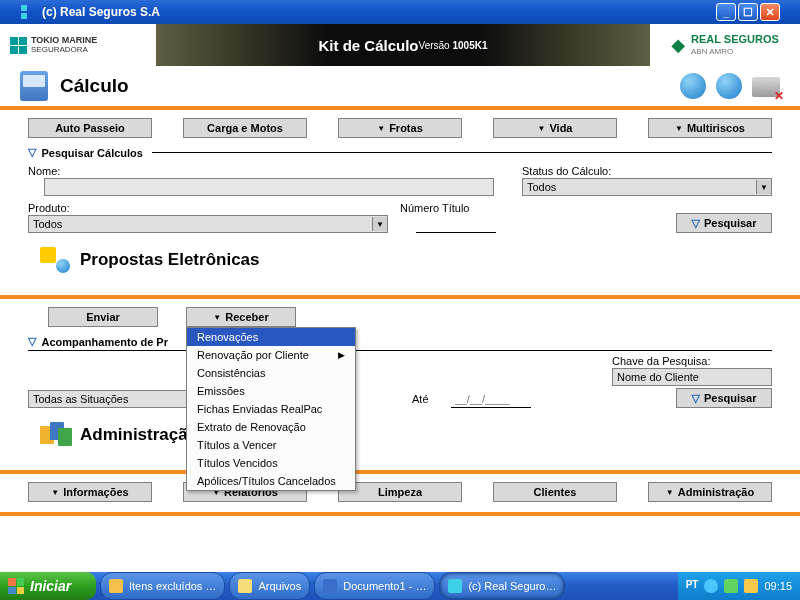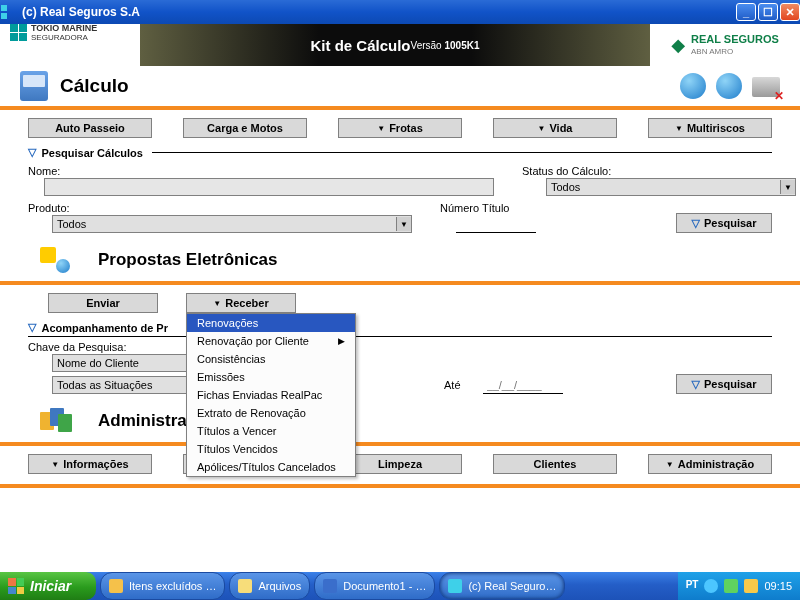--- a/index.html
+++ b/index.html
@@ -1,29 +1,29 @@
 <!DOCTYPE html>
 <html><head>
 <meta charset="utf-8">
 <style>
   * { margin:0; padding:0; box-sizing:border-box; }
   body { font-family: Tahoma, Arial, sans-serif; font-size: 11px; width:800px; height:600px; overflow:hidden; background:#ece9d8; color:#000; }
   
-  .titlebar { height:24px; background:linear-gradient(to bottom,#2a6bd6 0%,#1153c8 50%,#0c49b3 100%); display:flex; align-items:center; color:#fff; font-weight:bold; font-size:12px; padding:0 0; }
+  .titlebar { height:24px; background:linear-gradient(to bottom,#2a6bd6 0%,#1153c8 50%,#0c49b3 100%); display:flex; align-items:center; color:#fff; font-weight:bold; font-size:12px; padding:0 20px; }
   .titlebar .app-icon { width:16px; height:16px; margin-right:6px; display:flex; flex-direction:column; }
   .titlebar .app-icon .sq { width:6px; height:6px; background:#3ed0e9; margin:1px; display:inline-block; }
   .titlebar .title-txt { flex:1; }
   .titlebar .wbtns { display:flex; gap:2px; }
   .titlebar .wbtn { width:20px; height:18px; border:1px solid #fff; border-radius:3px; display:flex; align-items:center; justify-content:center; font-size:11px; font-weight:bold; color:#fff; }
   .titlebar .wbtn.min { background:linear-gradient(#4a8df0,#1f5cc7); }
   .titlebar .wbtn.max { background:linear-gradient(#4a8df0,#1f5cc7); }
   .titlebar .wbtn.close { background:linear-gradient(#f08b63,#e2461f); }
   
   .brand-band { height:42px; display:flex; align-items:center; background:#fff; }
-  .brand-left { width:140px; height:100%; display:flex; padding-left:10px; gap:4px; }
+  .brand-left { width:156px; height:100%; display:flex; align-items:center; padding-left:10px; gap:4px; }
   .tm-squares { display:grid; grid-template-columns:repeat(2,8px); grid-template-rows:repeat(2,8px); gap:1px; }
   .tm-squares span { background:#009b9b; }
   .tm-name { font-size:9px; font-weight:bold; color:#333; line-height:1; }
   .tm-name .s { font-size:8px; font-weight:normal; }
   .brand-center { flex:1; height:100%; background:linear-gradient(to right,#5f5f41 0%,#0c0c0c 35%,#0c0c0c 65%,#5f5f41 100%); color:#fff; display:flex; flex-direction:row; align-items:center; justify-content:center; }
   .brand-center .t1 { font-size:15px; font-weight:bold; }
   .brand-center .t2 { font-size:10px; }
   .brand-center .t2 b{ font-size:10px; }
   .brand-right { width:150px; height:100%; display:flex; align-items:center; justify-content:center; gap:6px; }
   .rs-icon { color:#0f7f48; font-size:18px; }
@@ -44,31 +44,31 @@
   
   .btn-row { display:flex; gap:12px; padding:0 28px 8px 28px; justify-content:space-between; }
   .wbutton { width:124px; height:20px; background:#d9d9d9; border:1px solid #808080; display:flex; align-items:center; justify-content:center; font-size:11px; font-weight:bold; cursor:pointer; }
   .wbutton .tri { margin-right:4px; font-size:8px; }
   
   .sec-lbl { display:flex; align-items:center; gap:5px; padding:0 28px 2px 28px; font-weight:bold; font-size:11px; }
   .funnel-icon { color:#2a6bbf; font-size:11px; }
   .sec-lbl .hr { flex:1; height:1px; background:#000; margin-left:4px; }
   
   .form-area { padding:4px 28px 6px 28px; }
-  .form-row { display:flex; gap:28px; margin-bottom:6px; align-items:flex-end; }
+  .form-row { display:flex; gap:12px; margin-bottom:6px; align-items:flex-end;justify-content:flex-end; }
   .field { display:flex; flex-direction:column; gap:1px; }
   .field label { font-size:11px; }
   .txtin, .selbox { height:18px; background:#e0e0e0; border:1px solid #808080; font-size:11px; padding:1px 4px; }
   .txtin { background:#e6e6e6;margin-left:16px;}
   .txtin.under { border:none; border-bottom:1px solid #000; background:#fff; }
-  .selbox { display:flex; align-items:center; justify-content:space-between;margin-left:24px; }
+  .selbox { display:flex; align-items:center; justify-content:space-between; }
   .selbox .arrow { width:15px; height:100%; display:flex; align-items:center; justify-content:center; font-size:8px; background:#d0d0d0; border-left:1px solid #808080; margin-right:-4px; }
   .search-btn { width:96px; height:20px; background:#d9d9d9; border:1px solid #808080; display:flex; align-items:center; justify-content:center; gap:4px; font-weight:bold; font-size:11px; cursor:pointer; }
   
-  .sec-head { display:flex; align-items:center; gap:28px; padding:2px 28px 8px 40px; }
+  .sec-head { display:flex; align-items:center; gap:10px; padding:2px 28px 22px 40px; }
   .sec-head .big-icon { width:30px; height:26px; }
   .sec-head h2 { font-size:17px; font-weight:bold; }
   .prop-icon { position:relative; }
   .prop-icon .a{ position:absolute; width:16px; height:16px; background:#fc0; border-radius:2px; left:0; top:0;}
   .prop-icon .b{ position:absolute; width:14px; height:14px; background:radial-gradient(circle at 35% 30%,#8fd4f7,#1f7dcb); border-radius:50%; right:0; bottom:0;}
   .admin-icon { position:relative;}
   .admin-icon .a{ position:absolute; width:14px; height:18px; background:#f0b330; border-radius:1px; left:0; top:4px;}
   .admin-icon .b{ position:absolute; width:14px; height:18px; background:#3f78c0; border-radius:1px; left:10px; top:0;}
   .admin-icon .c{ position:absolute; width:14px; height:18px; background:#3fa548; border-radius:1px; left:18px; top:6px;}
   

